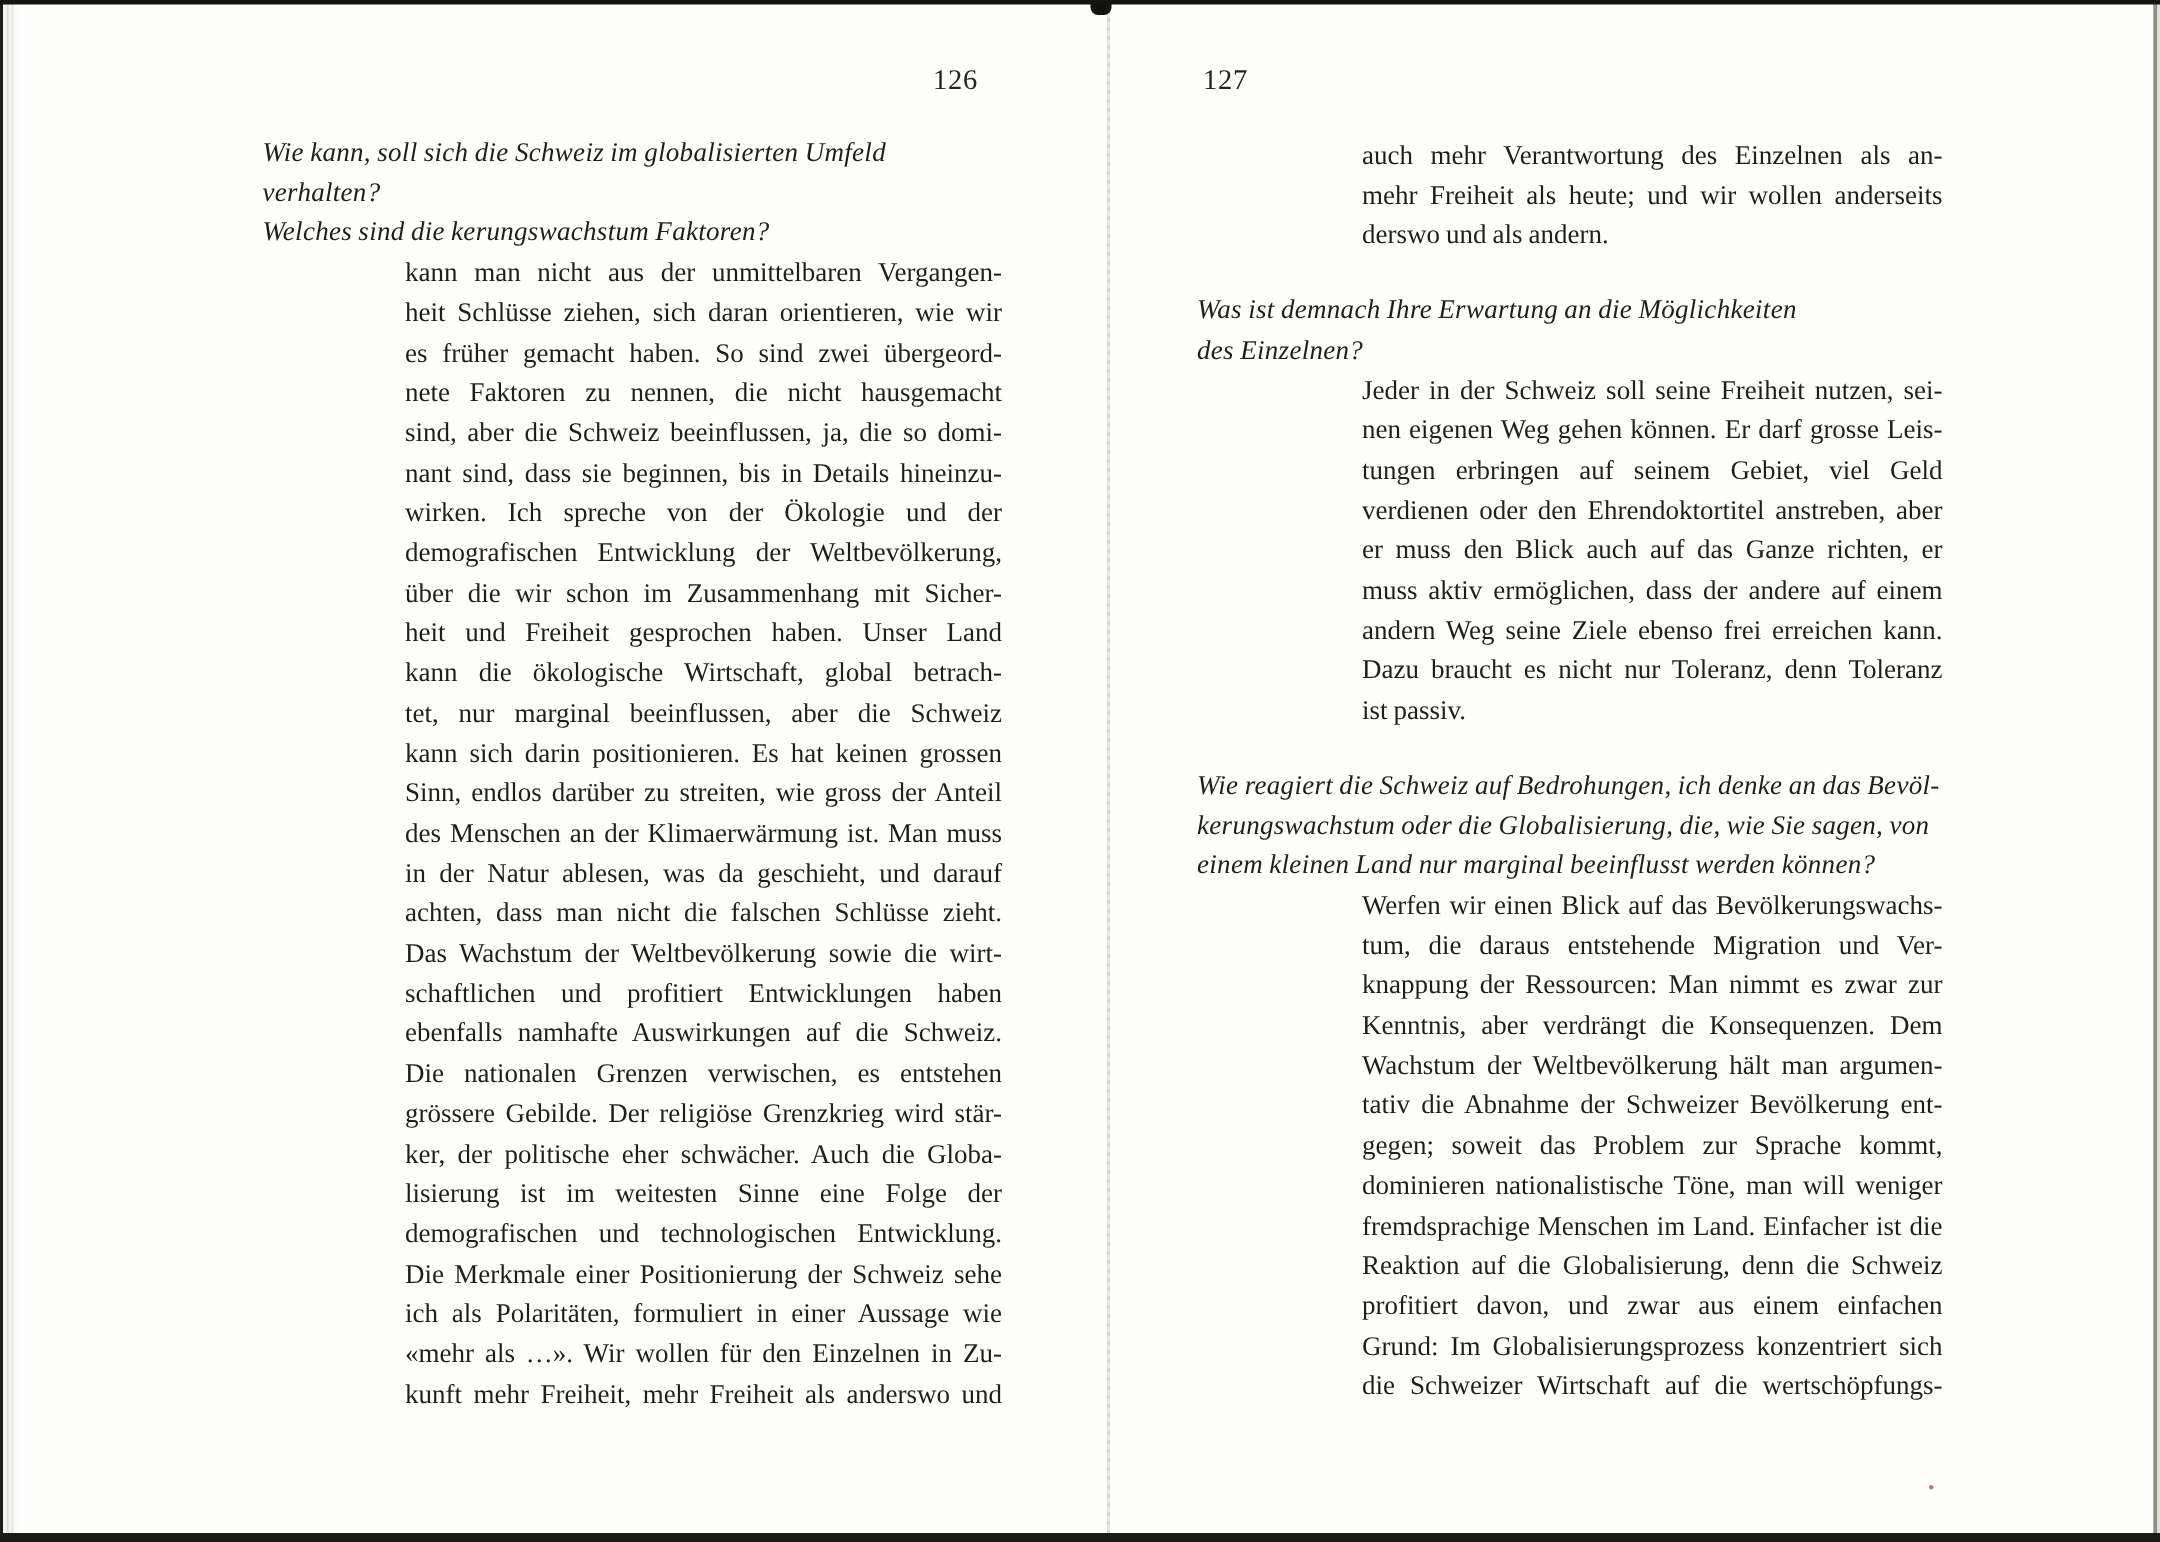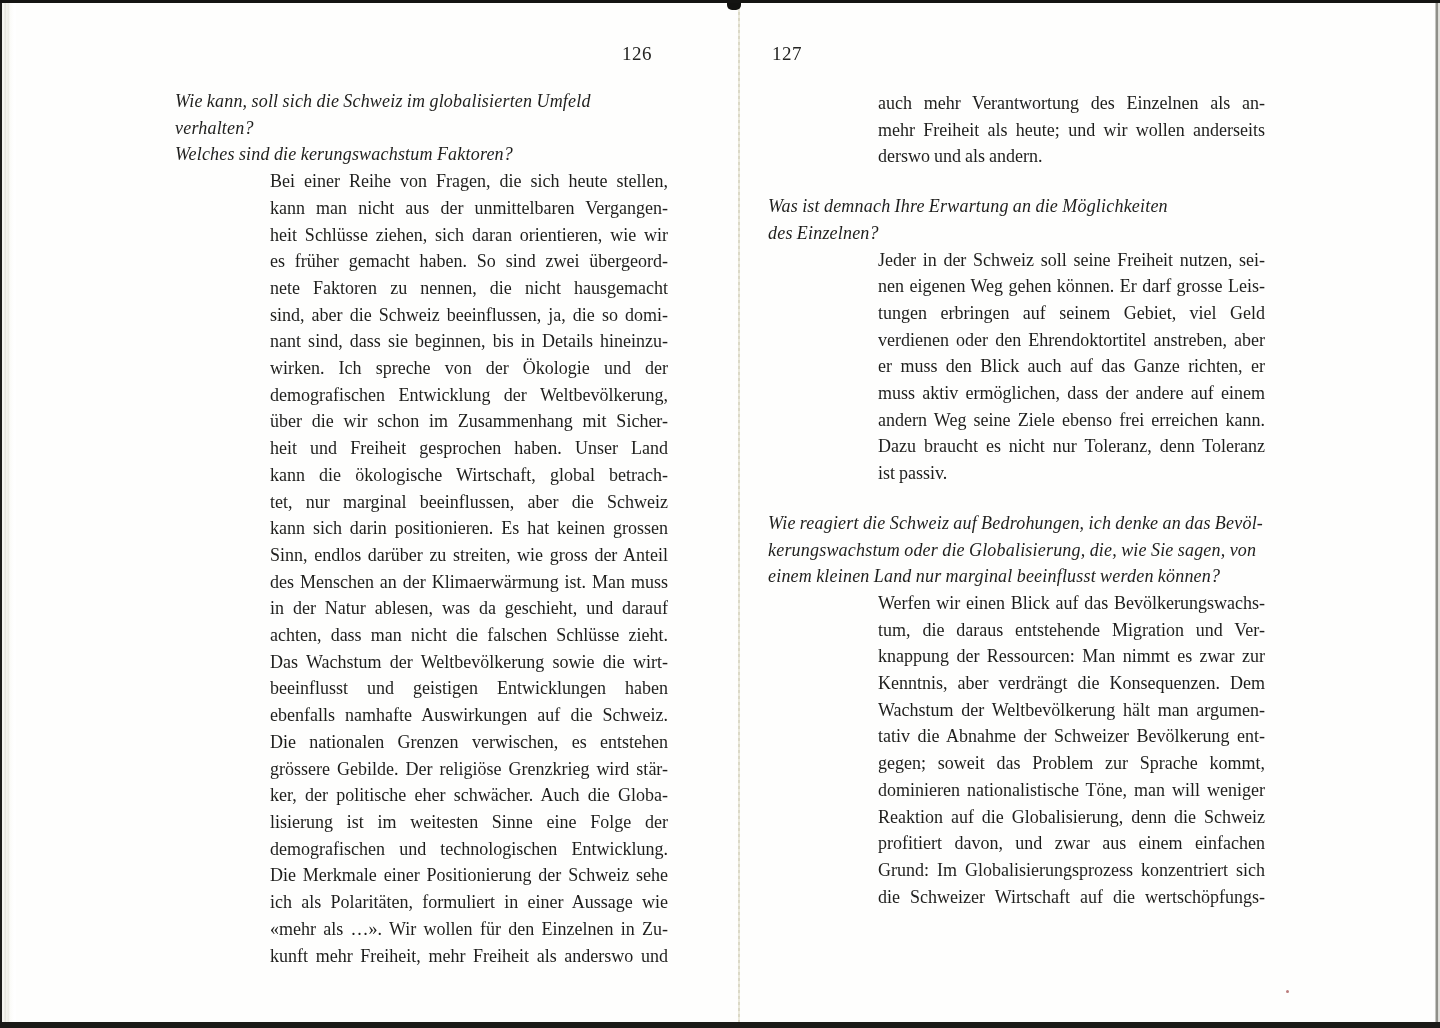--- a/index.html
+++ b/index.html
@@ -90,21 +90,21 @@
   
   .page {
     position: absolute;
     top: 0;
     height: 1022px;
     color: #1e1e1c;
     font-size: 18px;
     line-height: 26.7px;
   }
   .page-left  { left: 175px; width: 493px; }
-  .page-right { left: 768px; width: 497px; text-decoration: underline; }
+  .page-right { left: 798px; width: 497px; text-decoration: underline; }
 
   .folio {
     position: absolute;
     top: 40px;
     font-size: 19px;
     line-height: 27px;
     letter-spacing: 0.5px;
     color: #242422;
   }
   .page-left  .folio { right: 16px; }
@@ -147,40 +147,39 @@
   <div class="spine-notch"></div>
 
   <section class="page page-left">
     <div class="folio">126</div>
     <div class="content">
         <div class="block question-block">
           <div class="line">Wie kann, soll sich die Schweiz im globalisierten Umfeld verhalten?</div>
           <div class="line last">Welches sind die kerungswachstum Faktoren?</div>
         </div>
         <div class="block answer-block">
-          <div class="line">Bei einer Reihe von Fragen, die sich heute stellen,</div>
           <div class="line">kann man nicht aus der unmittelbaren Vergangen-</div>
           <div class="line">heit Schlüsse ziehen, sich daran orientieren, wie wir</div>
           <div class="line">es früher gemacht haben. So sind zwei übergeord-</div>
           <div class="line">nete Faktoren zu nennen, die nicht hausgemacht</div>
           <div class="line">sind, aber die Schweiz beeinflussen, ja, die so domi-</div>
           <div class="line">nant sind, dass sie beginnen, bis in Details hineinzu-</div>
           <div class="line">wirken. Ich spreche von der Ökologie und der</div>
           <div class="line">demografischen Entwicklung der Weltbevölkerung,</div>
           <div class="line">über die wir schon im Zusammenhang mit Sicher-</div>
           <div class="line">heit und Freiheit gesprochen haben. Unser Land</div>
           <div class="line">kann die ökologische Wirtschaft, global betrach-</div>
           <div class="line">tet, nur marginal beeinflussen, aber die Schweiz</div>
           <div class="line">kann sich darin positionieren. Es hat keinen grossen</div>
           <div class="line">Sinn, endlos darüber zu streiten, wie gross der Anteil</div>
           <div class="line">des Menschen an der Klimaerwärmung ist. Man muss</div>
           <div class="line">in der Natur ablesen, was da geschieht, und darauf</div>
           <div class="line">achten, dass man nicht die falschen Schlüsse zieht.</div>
           <div class="line">Das Wachstum der Weltbevölkerung sowie die wirt-</div>
-          <div class="line">beeinflusst und geistigen Entwicklungen haben</div>
+          <div class="line">schaftlichen und profitiert Entwicklungen haben</div>
           <div class="line">ebenfalls namhafte Auswirkungen auf die Schweiz.</div>
           <div class="line">Die nationalen Grenzen verwischen, es entstehen</div>
           <div class="line">grössere Gebilde. Der religiöse Grenzkrieg wird stär-</div>
           <div class="line">ker, der politische eher schwächer. Auch die Globa-</div>
           <div class="line">lisierung ist im weitesten Sinne eine Folge der</div>
           <div class="line">demografischen und technologischen Entwicklung.</div>
           <div class="line">Die Merkmale einer Positionierung der Schweiz sehe</div>
           <div class="line">ich als Polaritäten, formuliert in einer Aussage wie</div>
           <div class="line">«mehr als …». Wir wollen für den Einzelnen in Zu-</div>
           <div class="line">kunft mehr Freiheit, mehr Freiheit als anderswo und</div>
@@ -218,20 +217,21 @@
         </div>
         <div class="block answer-block">
           <div class="line">Werfen wir einen Blick auf das Bevölkerungswachs-</div>
           <div class="line">tum, die daraus entstehende Migration und Ver-</div>
           <div class="line">knappung der Ressourcen: Man nimmt es zwar zur</div>
           <div class="line">Kenntnis, aber verdrängt die Konsequenzen. Dem</div>
           <div class="line">Wachstum der Weltbevölkerung hält man argumen-</div>
           <div class="line">tativ die Abnahme der Schweizer Bevölkerung ent-</div>
           <div class="line">gegen; soweit das Problem zur Sprache kommt,</div>
           <div class="line">dominieren nationalistische Töne, man will weniger</div>
+          <div class="line">fremdsprachige Menschen im Land. Einfacher ist die</div>
           <div class="line">Reaktion auf die Globalisierung, denn die Schweiz</div>
           <div class="line">profitiert davon, und zwar aus einem einfachen</div>
           <div class="line">Grund: Im Globalisierungsprozess konzentriert sich</div>
           <div class="line">die Schweizer Wirtschaft auf die wertschöpfungs-</div>
         </div>
       </div>
   </section>
 
   <div class="speck"></div>
 

